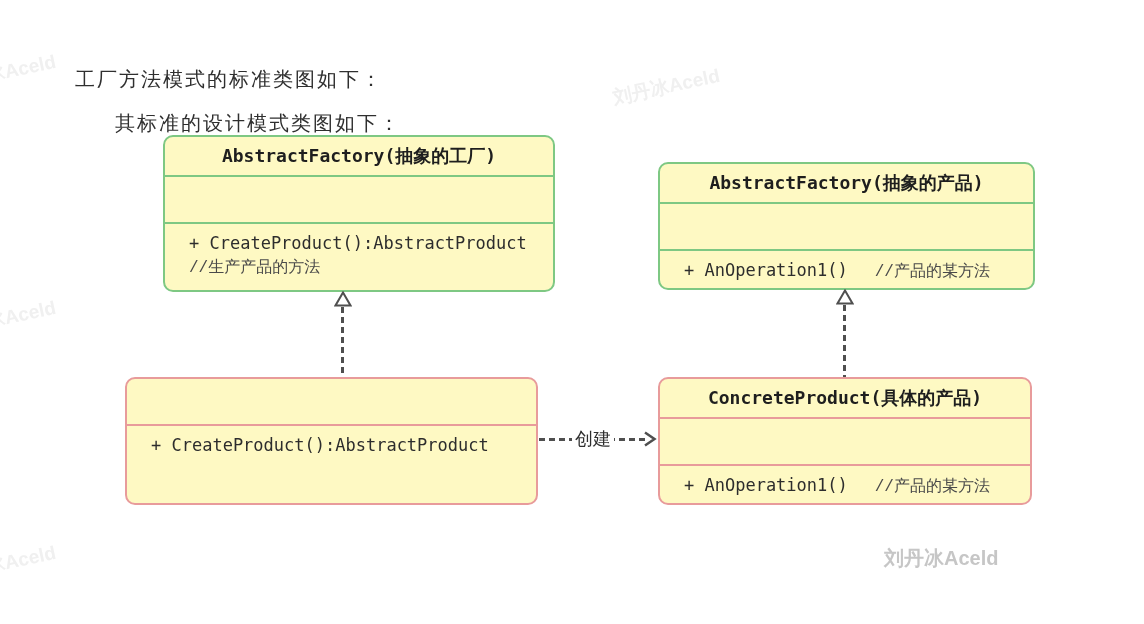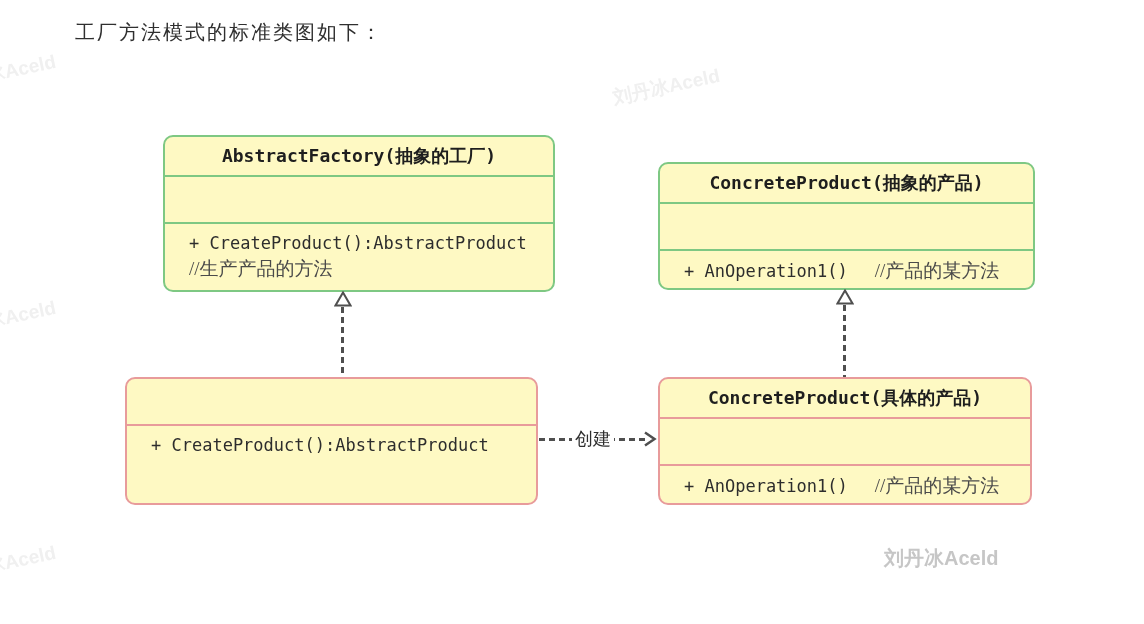--- a/index.html
+++ b/index.html
@@ -1,34 +1,34 @@
 <!DOCTYPE html>
 <html><head>
 <meta charset="utf-8">
 <style>
   html,body{margin:0;padding:0;background:#fff;}
   .canvas{position:relative;width:1144px;height:624px;background:#ffffff;overflow:hidden;
           font-family:"Liberation Sans",sans-serif;}
 
   
-  .heading{position:absolute;font-size:20px;color:#2f2f2f;letter-spacing:2px;white-space:nowrap;}
+  .heading{position:absolute;font-size:20px;color:#2f2f2f;letter-spacing:2px;white-space:nowrap;margin-top:47px;}
   .h1{left:75px;top:19px;}
   .h2{left:115px;top:63px;}
 
   
   .uml-class{position:absolute;background:#fef9c3;border:2px solid;border-radius:10px;
              display:flex;flex-direction:column;box-sizing:border-box;}
   .uml-class .title{height:38px;display:flex;align-items:center;justify-content:center;
              font-family:"DejaVu Sans Mono","Liberation Mono",monospace;font-weight:bold;
              font-size:18px;color:#1e1e1e;border-bottom:2px solid;white-space:nowrap;}
   .uml-class .empty{height:45px;border-bottom:2px solid;}
   .uml-class .methods{flex:1;padding:7px 8px 0 24px;
              font-family:"DejaVu Sans Mono","Liberation Mono",monospace;
              font-size:17px;color:#2d2d2d;line-height:25px;white-space:nowrap;}
-  .comment{font-family:Liberation Serif, serif;color:#4a4a4a;font-size:19px;}
+  .comment{font-family:Liberation Mono, monospace;color:#4a4a4a;font-size:16px;}
   .inline-comment{margin-left:27px;}
   .green{border-color:#7ec883;}
   .green .title,.green .empty{border-bottom-color:#7ec883;}
   .red{border-color:#e89b9b;}
   .red .title,.red .empty{border-bottom-color:#e89b9b;}
 
   #cls-af{left:163px;top:135px;width:392px;height:157px;}
   #cls-ap{left:658px;top:162px;width:377px;height:128px;}
   #cls-f {left:125px;top:377px;width:413px;height:128px;}
   #cls-cp{left:658px;top:377px;width:374px;height:128px;justify-content:flex-end;}
@@ -52,32 +52,33 @@
 <body>
 
 <div class="canvas">
 
   <div class="wm" style="left:-52px;top:60px">刘丹冰Aceld</div>
   <div class="wm" style="left:612px;top:74px">刘丹冰Aceld</div>
   <div class="wm" style="left:-52px;top:306px">刘丹冰Aceld</div>
   <div class="wm" style="left:-52px;top:551px">刘丹冰Aceld</div>
 
   <div class="heading h1">工厂方法模式的标准类图如下：</div>
+  <div class="heading h2">其标准的设计模式类图如下：</div>
 
   <div class="uml-class green" id="cls-af">
     <div class="title">AbstractFactory(抽象的工厂)</div>
     <div class="empty"></div>
     <div class="methods">
       <div>+ CreateProduct():AbstractProduct</div>
       <div class="comment">//生产产品的方法</div>
     </div>
   </div>
 
   <div class="uml-class green" id="cls-ap">
-    <div class="title">ConcreteProduct(抽象的产品)</div>
+    <div class="title">AbstractFactory(抽象的产品)</div>
     <div class="empty"></div>
     <div class="methods">
       <span>+ AnOperation1()</span><span class="comment inline-comment">//产品的某方法</span>
     </div>
   </div>
 
   <div class="uml-class red" id="cls-f">
     <div class="empty"></div>
     <div class="methods">
       <div>+ CreateProduct():AbstractProduct</div>

